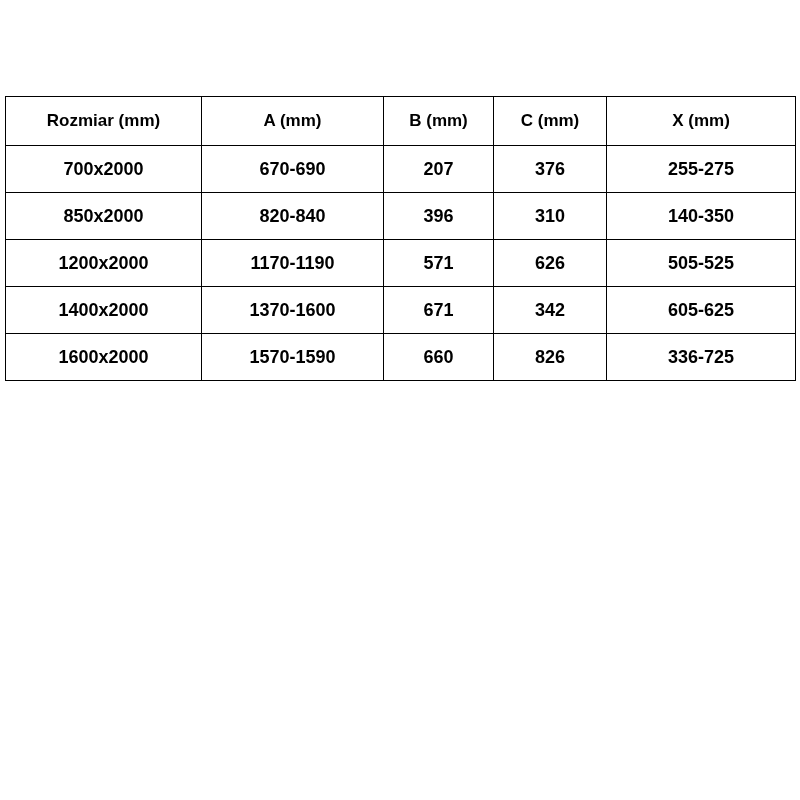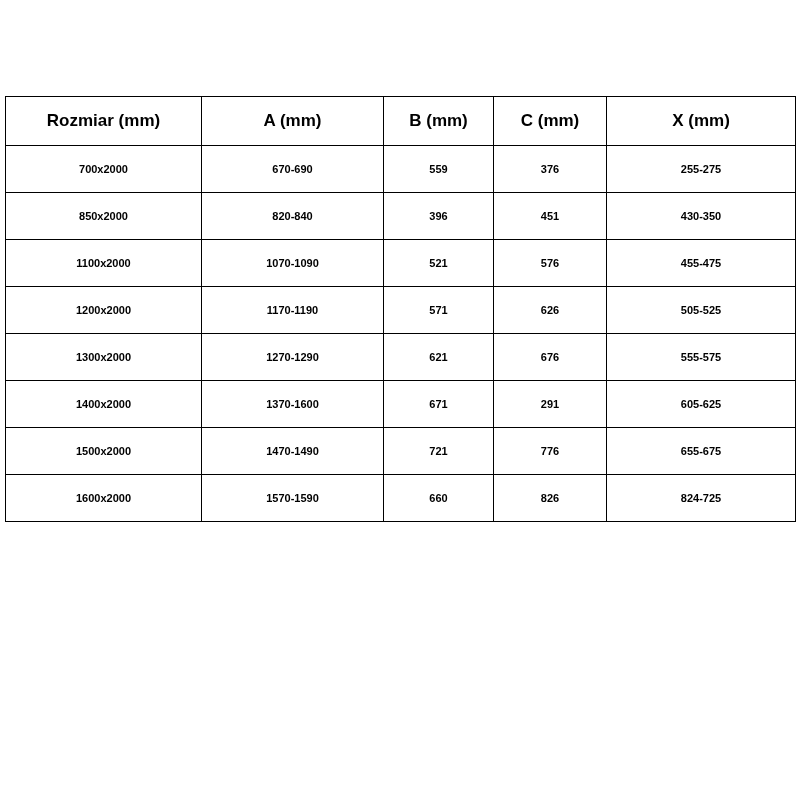--- a/index.html
+++ b/index.html
@@ -32,21 +32,21 @@
     font-weight: bold;
     color: #000000;
     padding: 0;
   }
   table.size-table thead th {
     height: 48px;
     font-size: 17px;
   }
   table.size-table tbody td {
     height: 46px;
-    font-size: 11px;
+    font-size: 18px;
   }
   col.c0 { width: 196px; }
   col.c1 { width: 182px; }
   col.c2 { width: 110px; }
   col.c3 { width: 113px; }
   col.c4 { width: 189px; }
 </style>
 </head>
 <body>
 
@@ -65,68 +65,47 @@
         <th>A (mm)</th>
         <th>B (mm)</th>
         <th>C (mm)</th>
         <th>X (mm)</th>
       </tr>
     </thead>
     <tbody>
       <tr>
         <td>700x2000</td>
         <td>670-690</td>
-        <td>559</td>
+        <td>207</td>
         <td>376</td>
         <td>255-275</td>
       </tr>
       <tr>
         <td>850x2000</td>
         <td>820-840</td>
         <td>396</td>
-        <td>451</td>
-        <td>430-350</td>
-      </tr>
-      <tr>
-        <td>1100x2000</td>
-        <td>1070-1090</td>
-        <td>521</td>
-        <td>576</td>
-        <td>455-475</td>
+        <td>310</td>
+        <td>140-350</td>
       </tr>
       <tr>
         <td>1200x2000</td>
         <td>1170-1190</td>
         <td>571</td>
         <td>626</td>
         <td>505-525</td>
       </tr>
       <tr>
-        <td>1300x2000</td>
-        <td>1270-1290</td>
-        <td>621</td>
-        <td>676</td>
-        <td>555-575</td>
-      </tr>
-      <tr>
         <td>1400x2000</td>
         <td>1370-1600</td>
         <td>671</td>
-        <td>291</td>
+        <td>342</td>
         <td>605-625</td>
-      </tr>
-      <tr>
-        <td>1500x2000</td>
-        <td>1470-1490</td>
-        <td>721</td>
-        <td>776</td>
-        <td>655-675</td>
       </tr>
       <tr>
         <td>1600x2000</td>
         <td>1570-1590</td>
         <td>660</td>
         <td>826</td>
-        <td>824-725</td>
+        <td>336-725</td>
       </tr>
     </tbody>
   </table>
 </div>
 
 </body></html>

